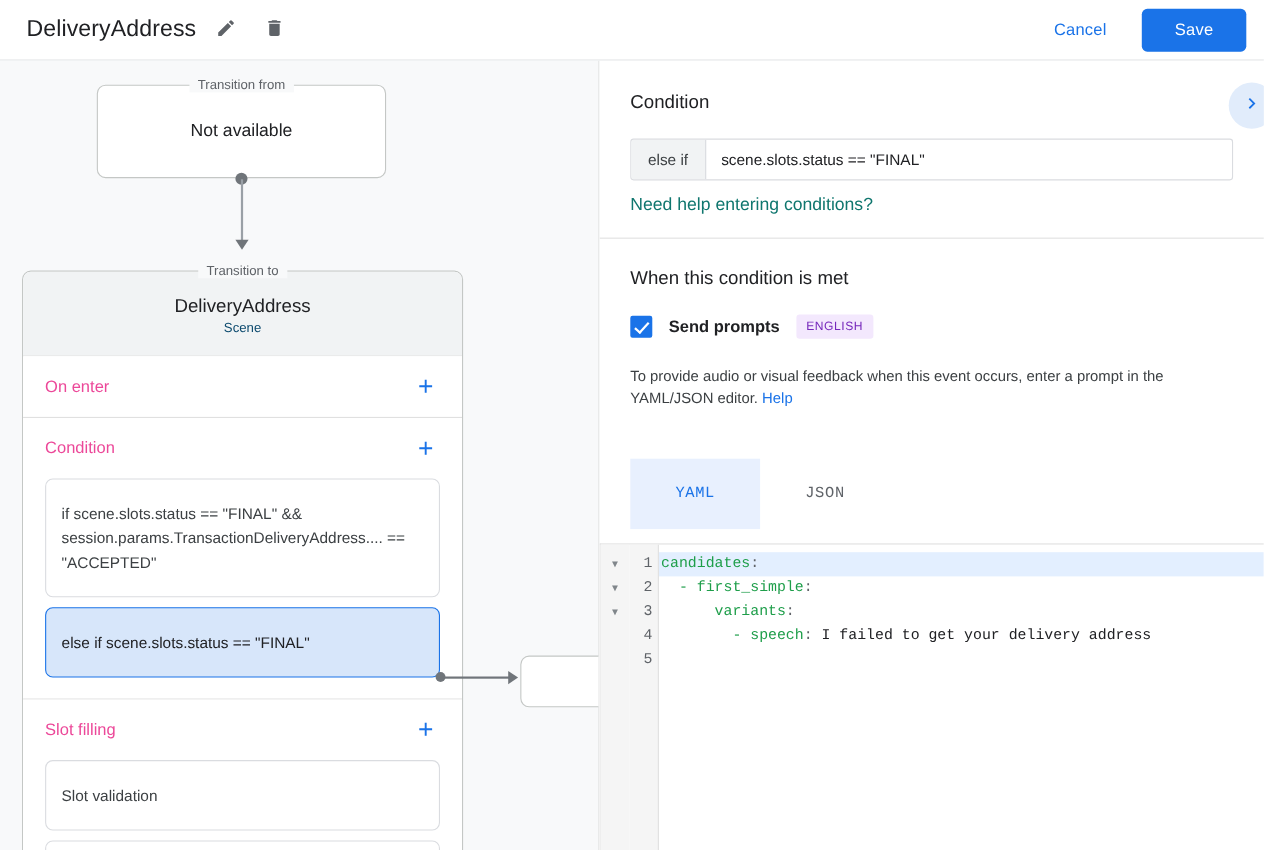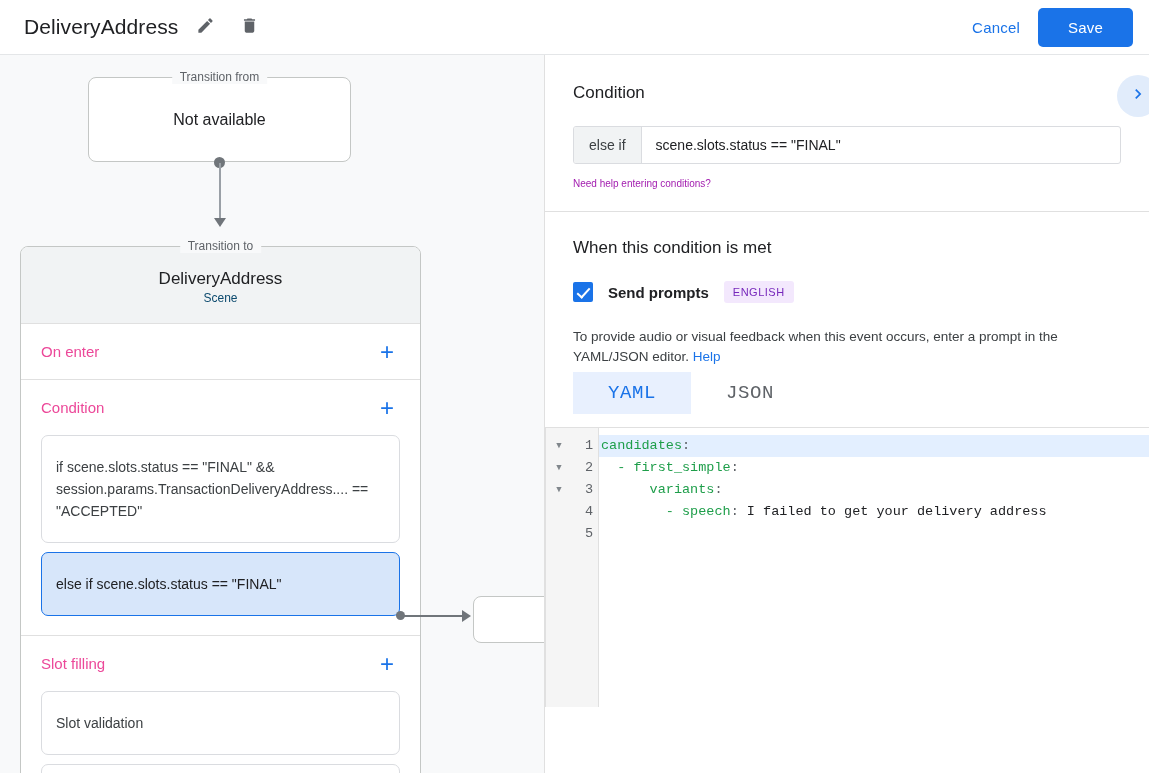--- a/index.html
+++ b/index.html
@@ -50,20 +50,21 @@
     letter-spacing: .2px;
   }
   .btn-save {
     font-size: 15px;
     color: #fff;
     background: #1a73e8;
     border: none;
     padding: 11px 30px;
     border-radius: 5px;
     cursor: pointer;
+    margin-left: 14px;
     letter-spacing: .2px;
   }
 
   
   .body-wrap {
     display: flex;
     height: 718px;
     position: relative;
   }
 
@@ -259,22 +260,22 @@
     outline: none;
     padding: 0 14px;
     font-size: 14px;
     color: #202124;
     font-family: "Liberation Sans", sans-serif;
     background: transparent;
   }
   .link-help {
     display: inline-block;
     margin-top: 14px;
-    font-size: 10px;
-    color: #a21caf;
+    font-size: 16px;
+    color: #0f766e;
     text-decoration: none;
     cursor: pointer;
   }
 
   .panel-sec2 { padding: 26px 28px 0 28px; }
 
   .check-row {
     display: flex;
     align-items: center;
     margin-bottom: 24px;
@@ -324,28 +325,29 @@
     max-width: 560px;
     margin-bottom: 5px;
   }
   .help-text a { color: #1a73e8; text-decoration: none; cursor: pointer; }
 
   .tabs {
     display: flex;
     margin-bottom: 13px;
   }
   .tab {
-    padding: 10px 0;
+    padding: 24px 0;
     width: 118px;
     text-align: center;
-    font-size: 19px;
+    font-size: 14px;
     letter-spacing: .6px;
     color: #5f6368;
     cursor: pointer;
     font-family: "Liberation Mono", monospace;
+    margin-top: 40px;
   }
   .tab.active {
     color: #1a73e8;
     background: #e8f0fe;
   }
 
   
   .editor {
     border-top: 1px solid #e0e0e0;
     border-left: 1px solid #e0e0e0;

